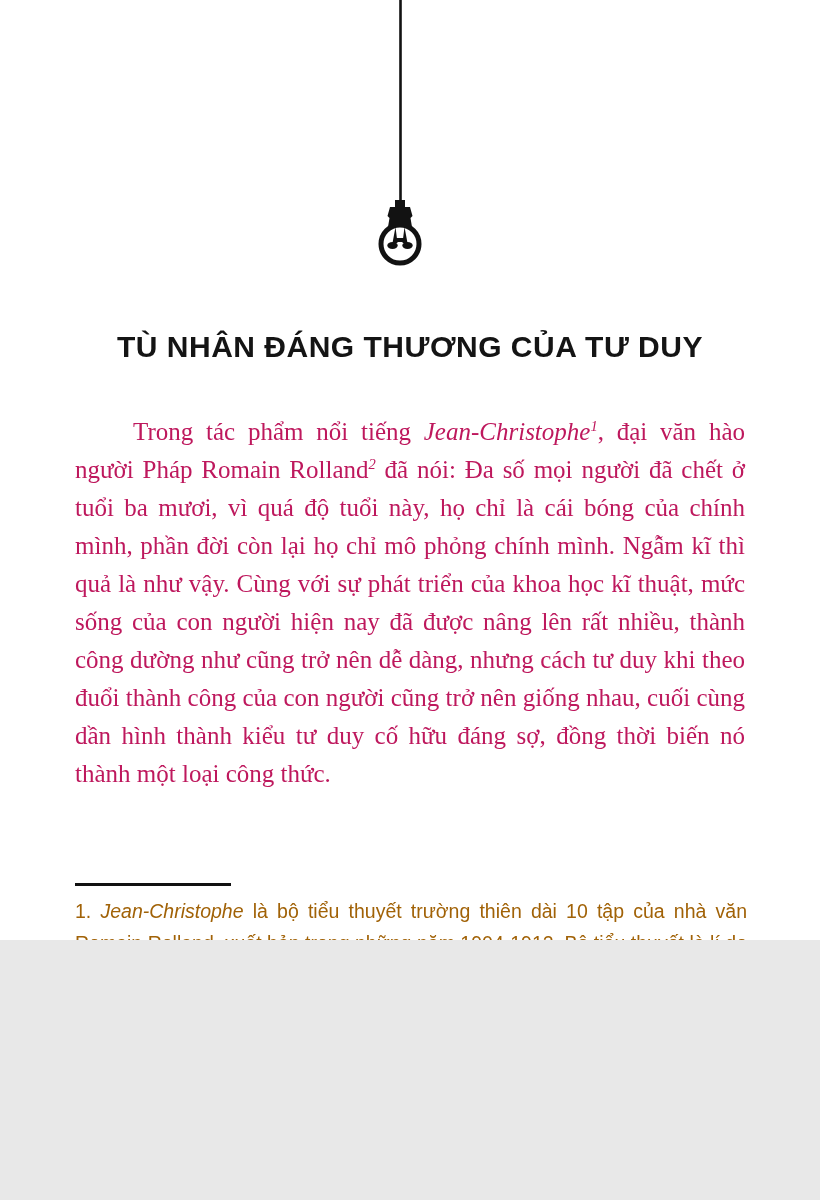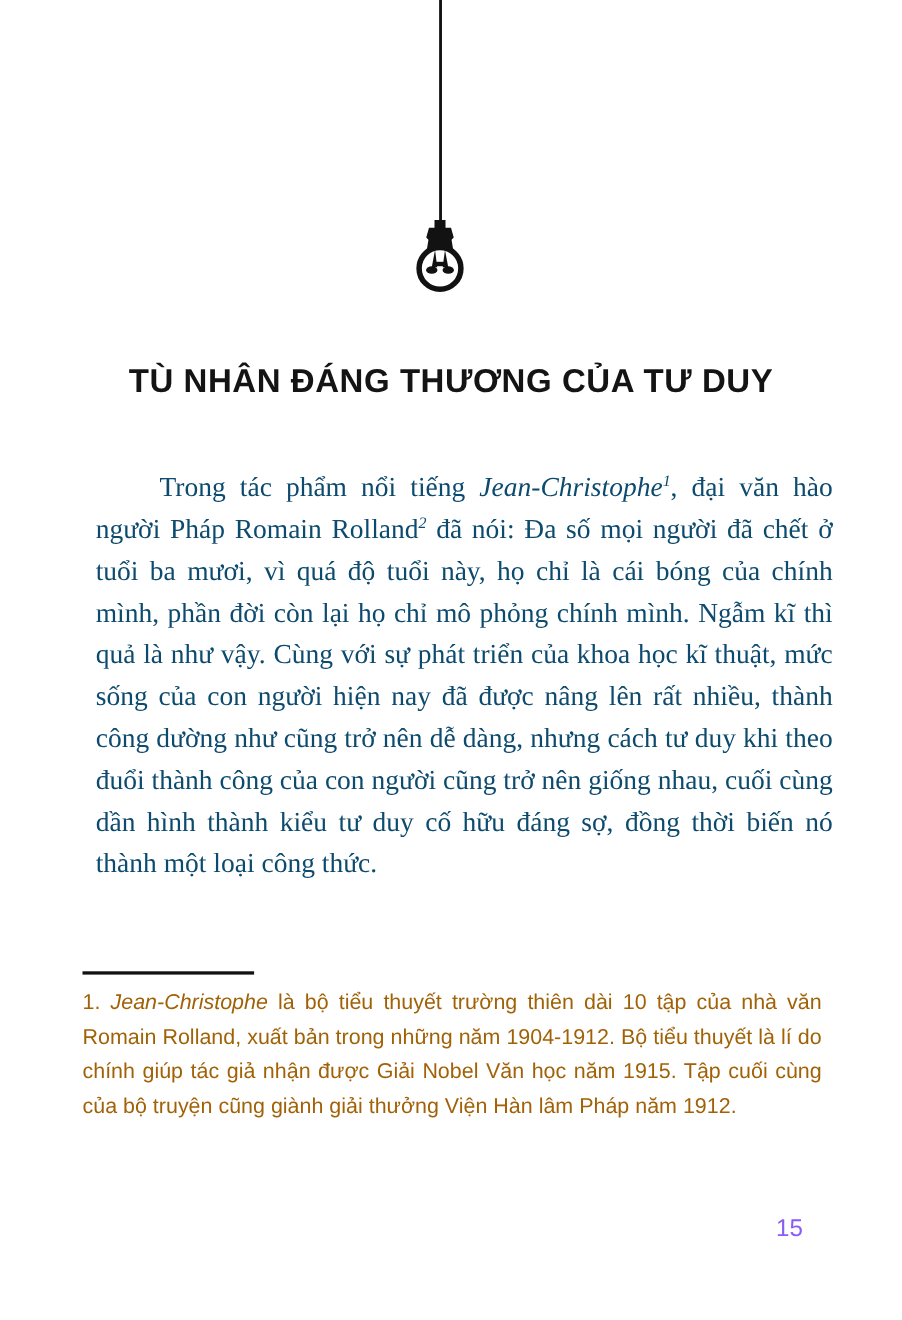--- a/index.html
+++ b/index.html
@@ -1,19 +1,19 @@
 <!DOCTYPE html>
 <html><head>
 <meta charset="utf-8">
 <style>
   html, body { margin: 0; padding: 0; background: #e8e8e8; }
   .page {
     position: relative;
     width: 820px;
-    height: 1200px;
+    height: 940px;
     margin: 0 auto;
     background: #ffffff;
     color: #151515;
     overflow: hidden;
     font-family: "Liberation Serif", serif;
   }
   .lamp {
     position: absolute;
     left: 368px;
     top: 0;
@@ -31,26 +31,26 @@
     font-weight: bold;
     font-size: 30px;
     letter-spacing: 0.5px;
     color: #141414;
   }
   .body-text {
     position: absolute;
     left: 75px;
     top: 413px;
     width: 670px;
-    margin: 12px;
+    margin: 0;
     font-size: 25px;
     line-height: 38px;
     text-align: justify;
     text-indent: 58px;
-    color: #0c4a6e;
+    color: #be185d;
   }
   .body-text sup {
     font-size: 0.58em;
     line-height: 0;
     vertical-align: super;
     font-style: italic;
   }
   .footnote-rule {
     position: absolute;
     left: 75px;

